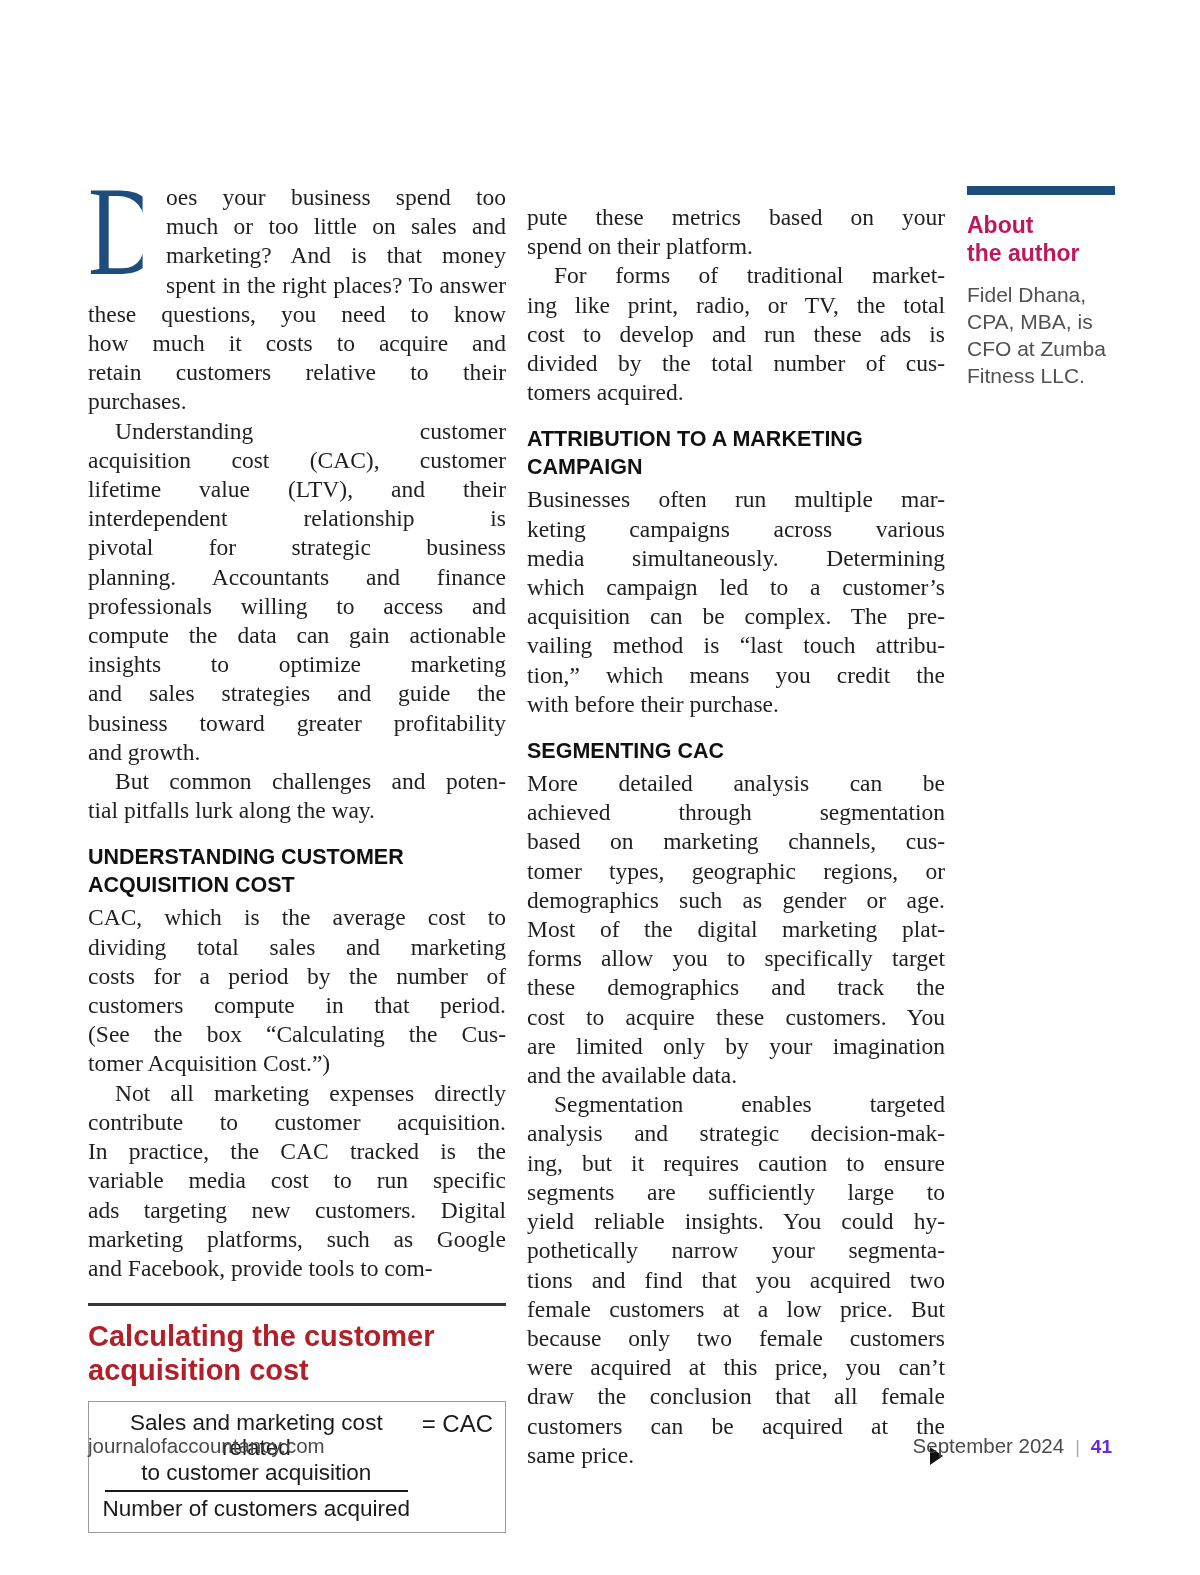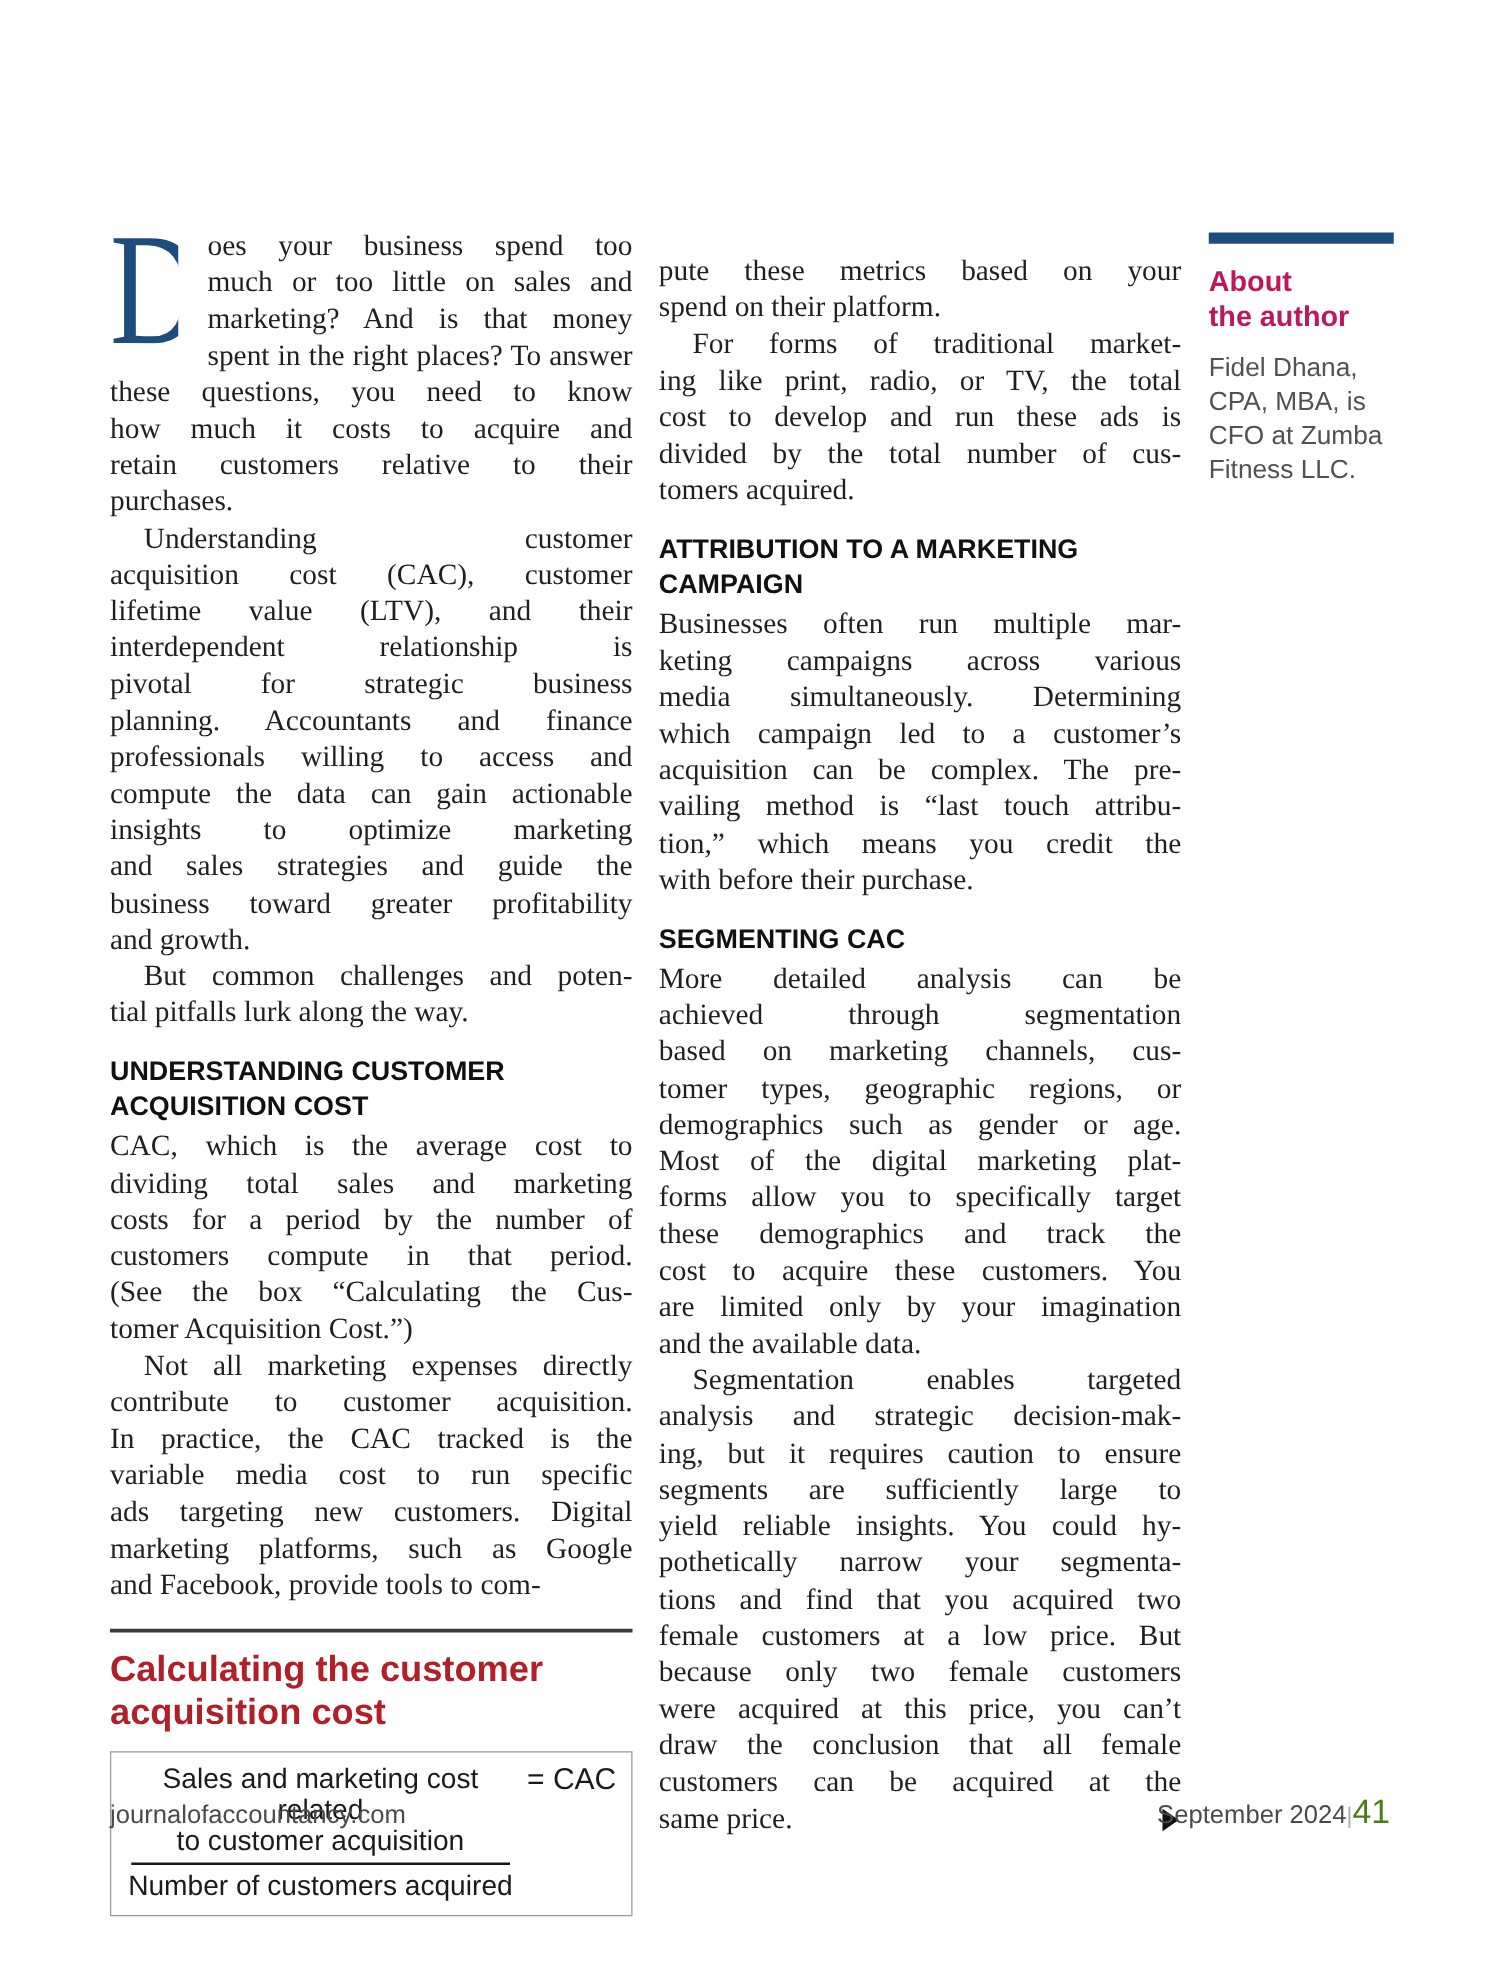--- a/index.html
+++ b/index.html
@@ -43,23 +43,23 @@
   .sidebar{position:absolute;left:967px;top:186px;width:148px;font-family:"Liberation Sans",sans-serif;}
   .side-rule{height:9px;background:#1d4d7c;margin-bottom:16px;}
   .side-heading{font-weight:bold;font-size:23px;line-height:28px;color:#be185d;
                 white-space:pre-line;margin-bottom:14px;}
   .side-body{font-size:21px;line-height:27px;color:#515151;white-space:pre-line;}
 
   
   .footer{position:absolute;left:88px;right:88px;top:1434px;display:flex;
           justify-content:space-between;align-items:baseline;
           font-family:"Liberation Sans",sans-serif;font-size:20.5px;color:#4a4a4a;}
-  .footer-right{display:flex;align-items:baseline;}
+  .footer-right{display:flex;align-items:baseline;gap:11px;}
   .footer-divider{color:#a9a9a9;font-size:18px;}
-  .footer-page{font-weight:normal;color:#4d7c0f;font-size:27px;}
+  .footer-page{font-weight:bold;color:#6d28d9;font-size:19px;}
 </style>
 </head>
 <body>
 
 <div class="page">
 
   <div class="col col-left">
     <div>
         <div class="para">
           <span class="dropcap">D</span>

